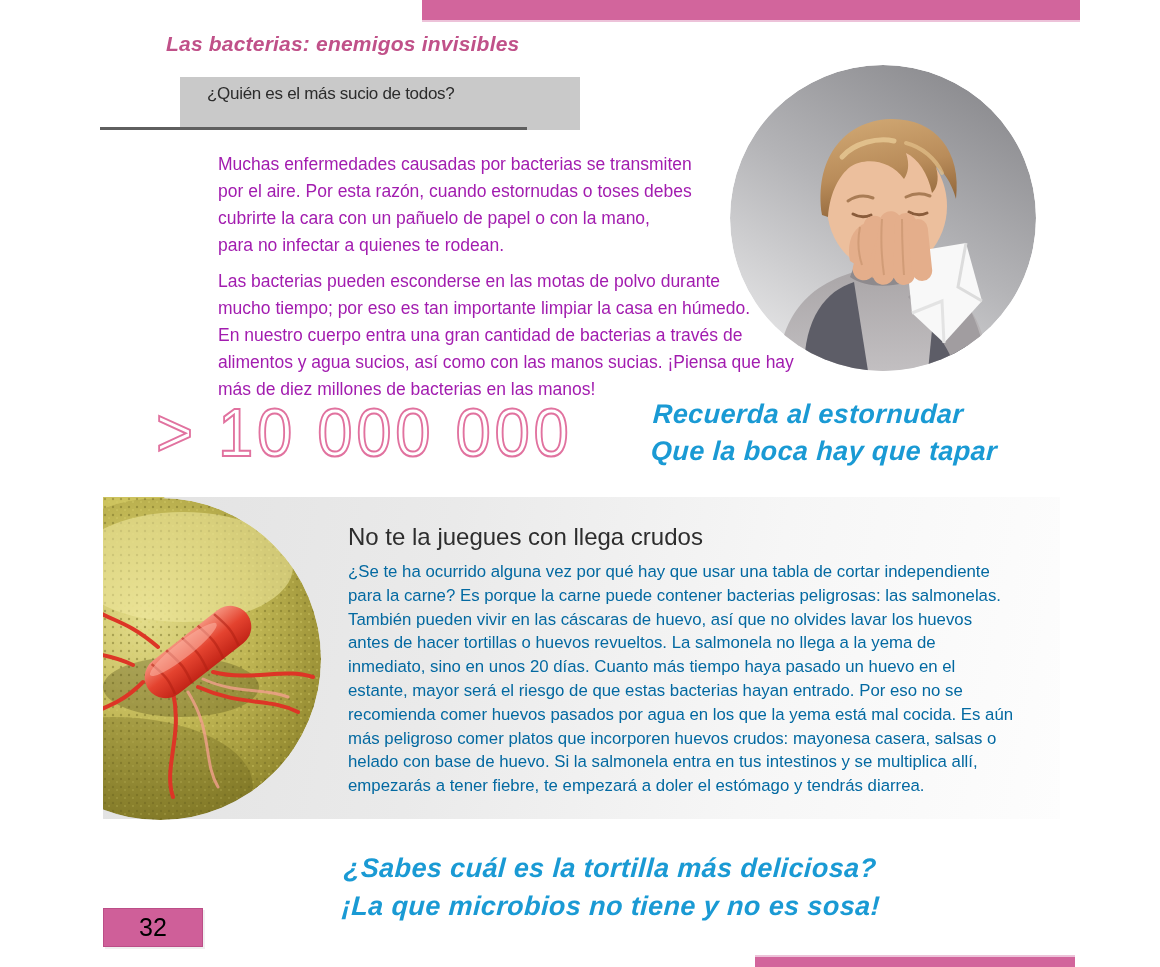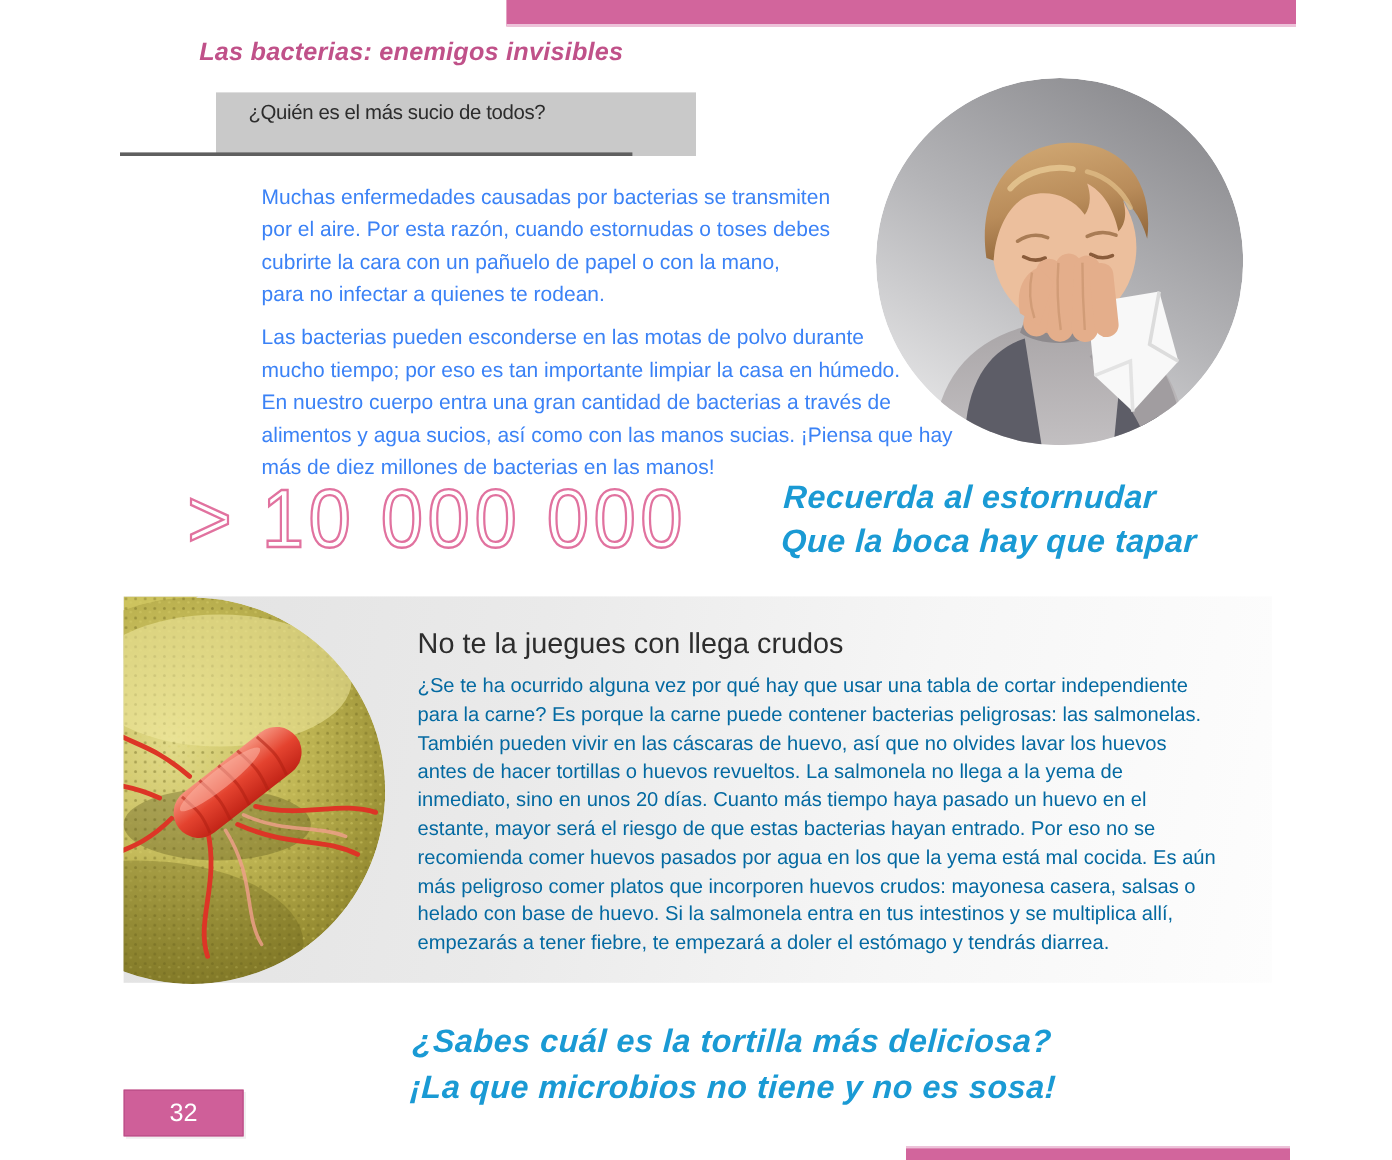--- a/index.html
+++ b/index.html
@@ -17,21 +17,21 @@
 
   
   .tagline{left:166px;top:32px;font-size:21px;font-style:italic;font-weight:600;color:#c05189;letter-spacing:.2px;text-align:right;}
 
   
   .title-box{left:180px;top:77px;width:400px;height:53px;background:#c9c9c9;}
   .title-text{left:207px;top:84px;font-size:17px;letter-spacing:-.3px;color:#2c2c2c;font-weight:500;}
   .title-underline{left:100px;top:127px;width:427px;height:3px;background:#5f5f5f;}
 
   
-  .body-copy{color:#3b82f6;font-size:17.5px;line-height:27px;white-space:pre-line;}
+  .body-copy{color:#a21caf;font-size:17.5px;line-height:27px;white-space:pre-line;}
   .p1{left:218px;top:151px;}
   .p2{left:218px;top:268px;}
 
   
   .photo-wrap{left:730px;top:65px;width:306px;height:306px;border-radius:50%;overflow:hidden;}
 
   
   .big-number{
     left:156px;top:396px;font-size:69px;font-weight:400;letter-spacing:4px;line-height:74px;
     color:#e78bb0;
@@ -49,21 +49,21 @@
   .panel2{left:103px;top:497px;width:957px;height:322px;
     background:linear-gradient(100deg,#e2e2e2 0%,#eaeaea 35%,#f6f6f6 68%,#fdfdfd 100%);}
   .egg-wrap{left:103px;top:497px;width:218px;height:324px;}
   .s2-title{left:348px;top:523px;font-size:24px;color:#2d2d2d;font-weight:500;}
   .s2-para{left:348px;top:560px;font-size:16.8px;line-height:23.8px;color:#0369a1;white-space:pre-line;}
 
   
   .page-num-box{left:103px;top:908px;width:98px;height:37px;background:#cf5f99;
     border:1px solid #bb4e87;box-shadow:2px 2px 0 rgba(0,0,0,.06);
     display:flex;align-items:center;justify-content:center;}
-  .page-num{color:#ffffff;font-size:21px;font-weight:500;}
+  .page-num{color:#000000;font-size:25px;font-weight:500;}
 </style>
 </head>
 <body>
 
 <div class="page">
 
   <div class="abs top-bar"></div>
 
   <div class="abs tagline">Las bacterias: enemigos invisibles</div>
 

